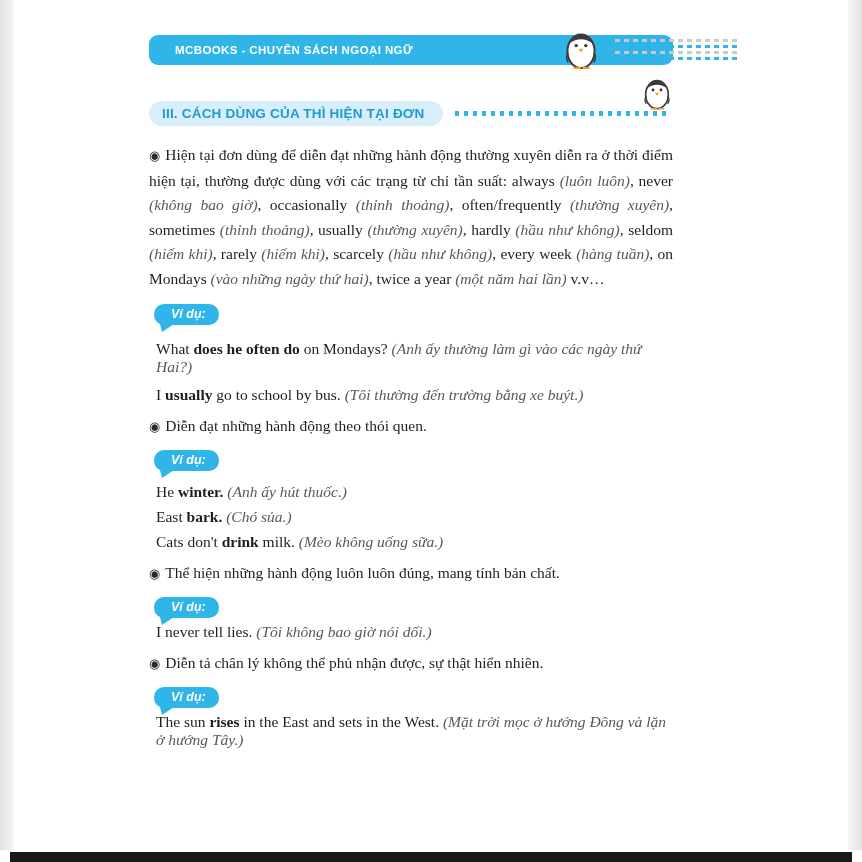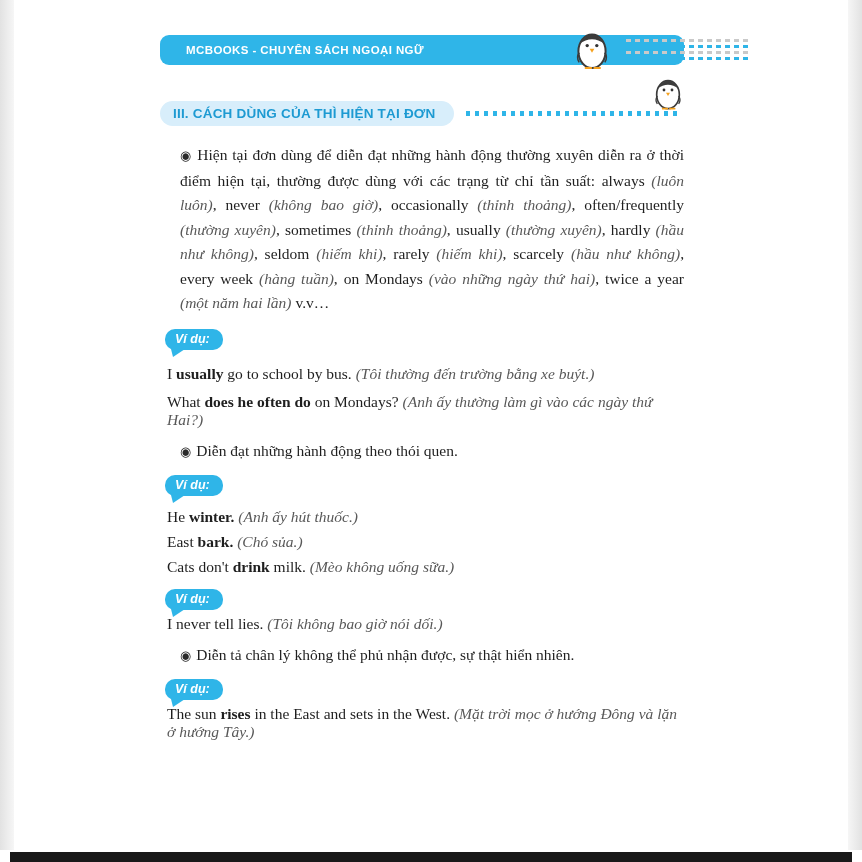--- a/index.html
+++ b/index.html
@@ -8,21 +8,21 @@
     position:relative;
     background:#ffffff;
     font-family:"Liberation Serif", serif;
     overflow:hidden;
   }
   .edge { position:absolute; top:0; bottom:12px; width:14px; }
   .edge-left  { left:0;  background:linear-gradient(90deg,#e2e2e2,#f6f6f6); }
   .edge-right { right:0; background:linear-gradient(270deg,#e2e2e2,#f6f6f6); }
   .bottom-bar { position:absolute; left:10px; right:10px; bottom:0; height:10px; background:#191919; }
 
-  .content { position:absolute; left:160px; top:35px; width:524px; }
+  .content { position:absolute; left:149px; top:35px; width:524px; }
 
   
   .header-row { position:relative; height:30px; }
   .header-bar {
     position:absolute; inset:0;
     background:#2fb5e8; border-radius:9px;
     display:flex; align-items:center; padding-left:26px;
   }
   .brand {
     font-family:"Liberation Sans", sans-serif;
@@ -51,39 +51,38 @@
   .diamond-line {
     flex:1; height:5px; margin-left:12px; margin-right:2px;
     background-image:repeating-linear-gradient(90deg,#2fb5e8 0 4px, transparent 4px 9px);
   }
   .penguin-2 { position:absolute; right:-4px; top:-27px; width:40px; height:40px; }
 
   
   .para {
     font-size:15.5px; line-height:24.5px; color:#1f1f1f;
     text-align:justify;
-    margin-left:20px;
   }
   .intro { margin-top:16px; }
   .usage { margin-top:12px; line-height:20px; }
   .bullet { font-size:13px; margin-right:5px; color:#2a2a2a; }
   .seg-b { font-weight:bold; }
   .seg-i { font-style:italic; color:#585858; }
 
   .ex { font-size:15.5px; line-height:18px; color:#1f1f1f; margin-left:7px; }
   .ex-a { margin-top:10px; }
   .ex-b { margin-top:7px; }
   .ex-b:first-of-type { margin-top:12px; }
   .ex-c, .ex-d { }
 
   
   .vidu {
     position:relative; display:inline-block;
     background:#2fb5e8; color:#fff;
-    border-radius:10px; padding:3px 13px 4px 10px;
+    border-radius:10px; padding:3px 13px 4px 17px;
     font-family:"Liberation Sans", sans-serif;
     font-style:italic; font-weight:bold; font-size:12.5px;
     margin:13px 0 5px 5px;
   }
   .vidu::after {
     content:""; position:absolute; left:6px; bottom:-7px;
     width:0; height:0;
     border-style:solid;
     border-width:8px 12px 0 2px;
     border-color:#2fb5e8 transparent transparent transparent;
@@ -137,33 +136,34 @@
         <use href="#penguin"></use>
       </svg>
   </div>
 
   <p class="para intro"><span class="bullet">◉</span><span><span>Hiện tại đơn dùng để diễn đạt những hành động thường xuyên diễn ra ở thời điểm hiện tại, thường được dùng với các trạng từ chỉ tần suất: always </span><span class="seg-i">(luôn luôn)</span><span>, never </span><span class="seg-i">(không bao giờ)</span><span>, occasionally </span><span class="seg-i">(thỉnh thoảng)</span><span>, often/frequently </span><span class="seg-i">(thường xuyên)</span><span>, sometimes </span><span class="seg-i">(thỉnh thoảng)</span><span>, usually </span><span class="seg-i">(thường xuyên)</span><span>, hardly </span><span class="seg-i">(hầu như không)</span><span>, seldom </span><span class="seg-i">(hiếm khi)</span><span>, rarely </span><span class="seg-i">(hiếm khi)</span><span>, scarcely </span><span class="seg-i">(hầu như không)</span><span>, every week </span><span class="seg-i">(hàng tuần)</span><span>, on Mondays </span><span class="seg-i">(vào những ngày thứ hai)</span><span>, twice a year </span><span class="seg-i">(một năm hai lần)</span><span> v.v…</span></span></p>
 
   <div class="vidu">
     <span>Ví dụ:</span>
   </div>
 
+  <p class="ex ex-a"><span>What </span><span class="seg-b">does he often do</span><span> on Mondays? </span><span class="seg-i">(Anh ấy thường làm gì vào các ngày thứ Hai?)</span></p>
   <p class="ex ex-a"><span>I </span><span class="seg-b">usually</span><span> go to school by bus. </span><span class="seg-i">(Tôi thường đến trường bằng xe buýt.)</span></p>
-  <p class="ex ex-a"><span>What </span><span class="seg-b">does he often do</span><span> on Mondays? </span><span class="seg-i">(Anh ấy thường làm gì vào các ngày thứ Hai?)</span></p>
 
   <p class="para usage"><span class="bullet">◉</span><span><span>Diễn đạt những hành động theo thói quen.</span></span></p>
 
   <div class="vidu">
     <span>Ví dụ:</span>
   </div>
 
   <p class="ex ex-b"><span>He </span><span class="seg-b">winter.</span><span> </span><span class="seg-i">(Anh ấy hút thuốc.)</span></p>
   <p class="ex ex-b"><span>East </span><span class="seg-b">bark.</span><span> </span><span class="seg-i">(Chó sủa.)</span></p>
   <p class="ex ex-b"><span>Cats don't </span><span class="seg-b">drink</span><span> milk. </span><span class="seg-i">(Mèo không uống sữa.)</span></p>
 
+  <p class="para usage"><span class="bullet">◉</span><span><span>Thể hiện những hành động luôn luôn đúng, mang tính bản chất.</span></span></p>
 
   <div class="vidu">
     <span>Ví dụ:</span>
   </div>
 
   <p class="ex ex-c"><span>I never tell lies. </span><span class="seg-i">(Tôi không bao giờ nói dối.)</span></p>
 
   <p class="para usage"><span class="bullet">◉</span><span><span>Diễn tả chân lý không thể phủ nhận được, sự thật hiển nhiên.</span></span></p>
 
   <div class="vidu">

